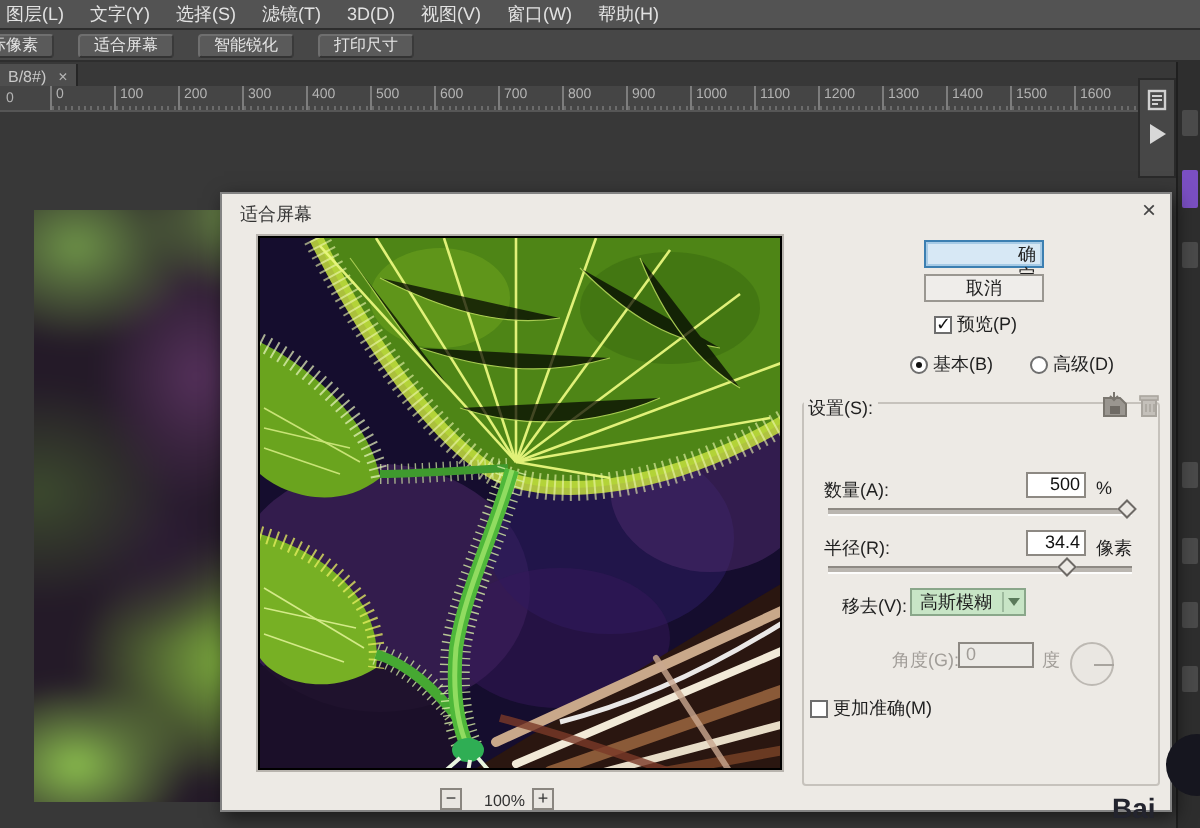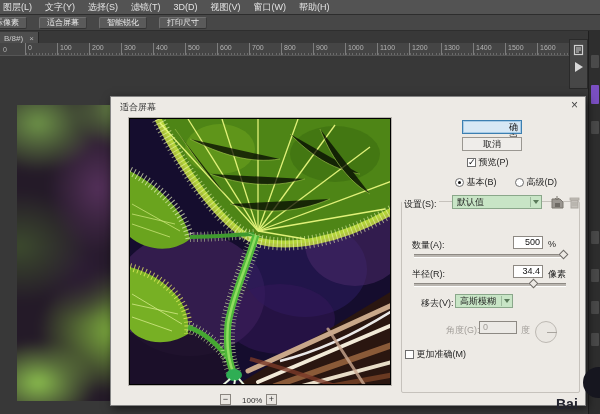--- a/index.html
+++ b/index.html
@@ -279,25 +279,20 @@
       <span>基本(B)</span>
     </span>
     <span class="lbl" style="left:404px;top:79px;text-align:right;">
       <span class="radio"></span>
       <span>高级(D)</span>
     </span>
 
     <div class="groupbox"></div>
 
     <span class="lbl" style="left:291px;top:101px;background:#edeae5;padding:0 2px;">设置(S):</span>
-    <div class="dropdown" style="left:341px;top:98px;width:90px;">
-      <span>默认值</span>
-      <span class="sep"></span>
-      <span class="arrow"></span>
-    </div>
     <svg class="mini-icon" style="left:440px;top:99px;" viewBox="0 0 13 13">
       <path d="M1,3 h8 l3,3 v6 h-11 z" fill="#9a9690" stroke="#7a766f" stroke-width="1"></path>
       <rect x="4" y="7" width="5" height="4" fill="#6e6a64"></rect>
       <path d="M6,0 v3 M4,2 l2,2 2,-2" stroke="#7a766f" stroke-width="1" fill="none"></path>
     </svg>
     <svg class="mini-icon" style="left:457px;top:99px;" viewBox="0 0 13 13">
       <rect x="3" y="4" width="7" height="8" fill="#c4c0ba" stroke="#aaa69f" stroke-width="1"></rect>
       <rect x="2" y="2" width="9" height="2" fill="#c4c0ba" stroke="#aaa69f" stroke-width=".8"></rect>
       <path d="M5,6 v4 M7,6 v4 M9,6 v4" stroke="#aaa69f" stroke-width=".8"></path>
     </svg>

